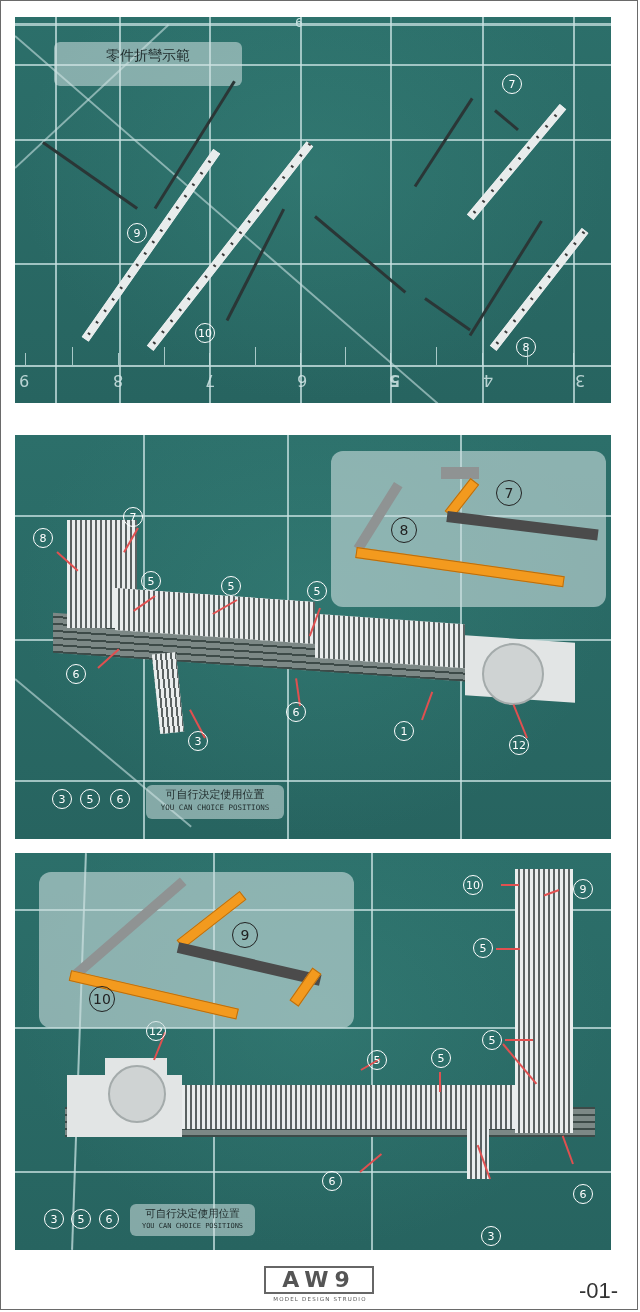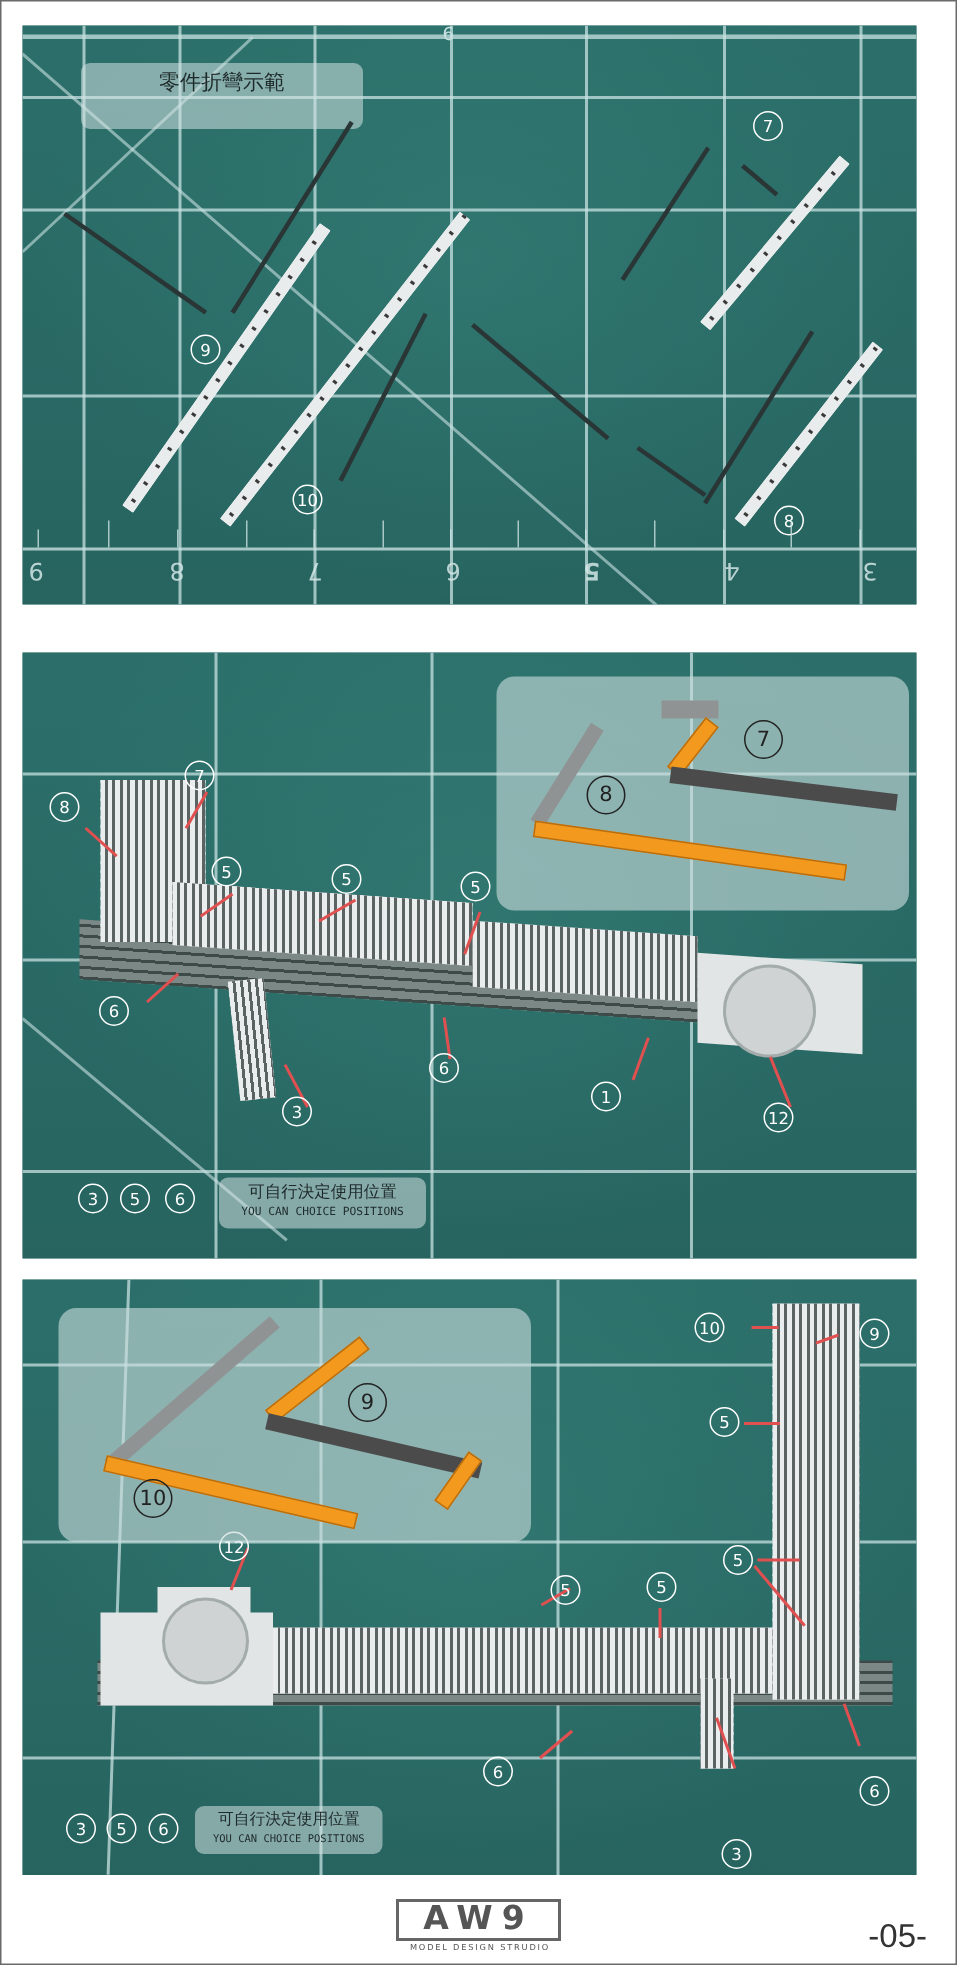--- a/index.html
+++ b/index.html
@@ -233,13 +233,13 @@
   <div class="label-box" style="left:115px;top:351px;width:125px;height:32px;">
     <div style="font-size:10.5px;line-height:14px;margin-top:2px;">可自行決定使用位置</div>
     <div style="font-size:7px;line-height:12px;font-family:'DejaVu Sans Mono', monospace;">YOU CAN CHOICE POSITIONS</div>
   </div>
 </div>
 
 <div class="footer-logo">
   <div class="logo-box">AW9</div>
   <div class="logo-sub">MODEL DESIGN STRUDIO</div>
 </div>
-<div class="page-num">-05-</div>
+<div class="page-num">-01-</div>
 
 </body></html>

